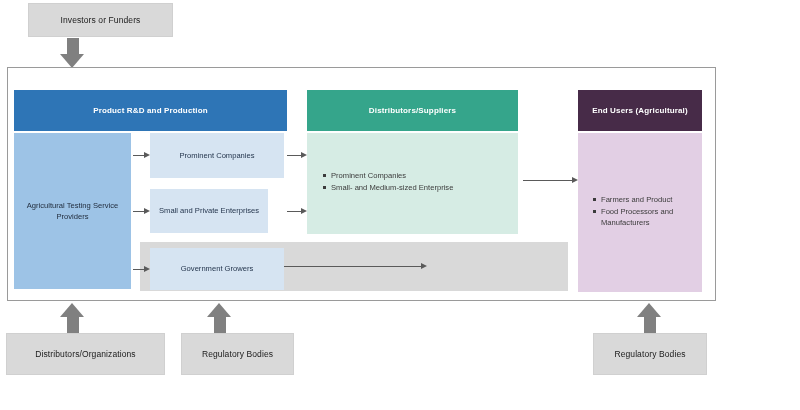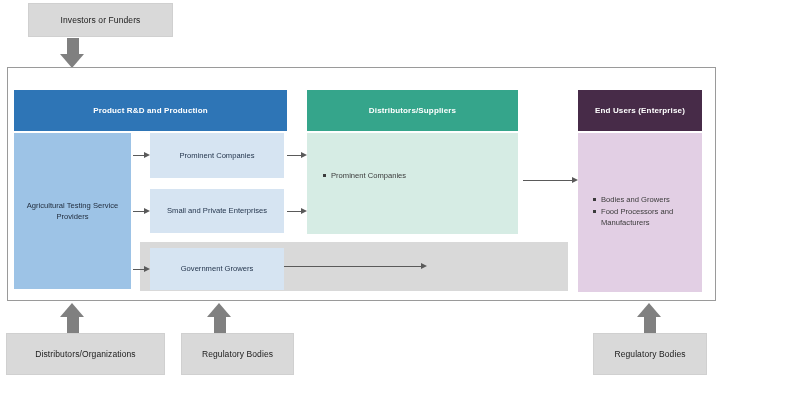--- a/index.html
+++ b/index.html
@@ -158,52 +158,53 @@
 
   <div class="abs hdr hdr-blue" style="left:14px; top:78px; width:273px; height:41px;">
     <span>Product R&amp;D and Production</span>
   </div>
 
   <div class="abs hdr hdr-green" style="left:307px; top:78px; width:211px; height:41px;">
     <span>Distributors/Suppliers</span>
   </div>
 
   <div class="abs hdr hdr-purple" style="left:578px; top:78px; width:124px; height:41px;">
-    <span>End Users (Enterprise)</span>
+    <span>End Users (Agricultural)</span>
   </div>
 
   <div class="abs panel-gray-band" style="left:140px; top:242px; width:428px; height:49px;"></div>
 
   <div class="abs panel-blue-deep" style="left:14px; top:133px; width:117px; height:156px;">
     <span>Agricultural Testing Service Providers</span>
   </div>
 
   <div class="abs panel-lightblue" style="left:150px; top:133px; width:134px; height:45px;">
     <span>Prominent Companies</span>
   </div>
 
-  <div class="abs panel-lightblue" style="left:150px; top:189px; width:134px; height:44px;">
+  <div class="abs panel-lightblue" style="left:150px; top:189px; width:118px; height:44px;">
     <span>Small and Private Enterprises</span>
   </div>
 
   <div class="abs panel-lightblue" style="left:150px; top:248px; width:134px; height:42px;">
     <span>Government Growers</span>
   </div>
 
   <div class="abs panel-mint" style="left:307px; top:133px; width:211px; height:101px;"></div>
   <div class="bullets-wrap" style="left:320px; top:170px; width:195px;">
     <ul class="bullets">
       <li>Prominent Companies</li>
+      <li>Small- and Medium-sized Enterprise</li>
     </ul>
   </div>
 
   <div class="abs panel-lavender" style="left:578px; top:133px; width:124px; height:159px;"></div>
   <div class="bullets-wrap" style="left:590px; top:194px; width:110px;">
     <ul class="bullets">
-      <li>Bodies and Growers</li>
+      <li>Farmers and Product</li>
       <li>Food Processors and Manufacturers</li>
     </ul>
   </div>
 
   <div class="conn" style="left:133px; top:148px; width:17px; height:14px;">
     <div class="conn-line" style="left:0; width:12px;"></div>
     <div class="conn-head" style="left:11px;"></div>
   </div>
 
   <div class="conn" style="left:133px; top:204px; width:17px; height:14px;">

